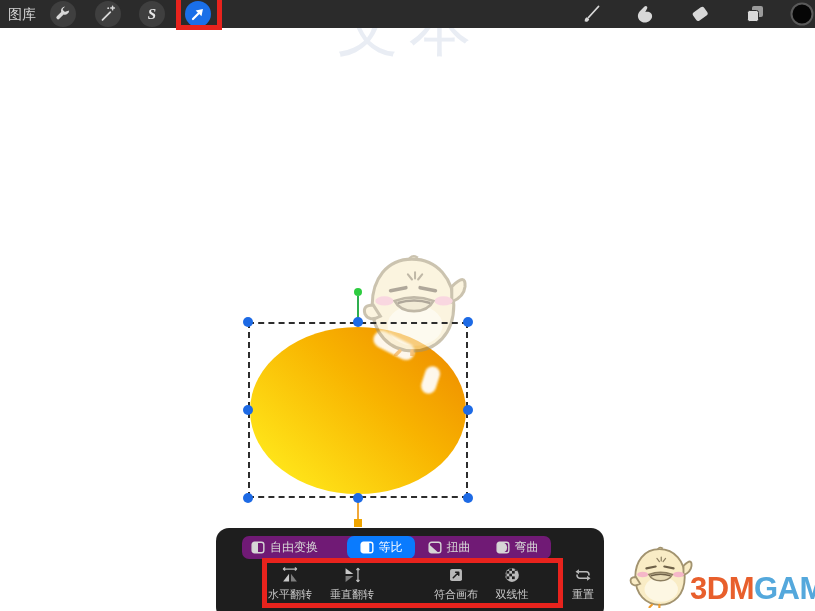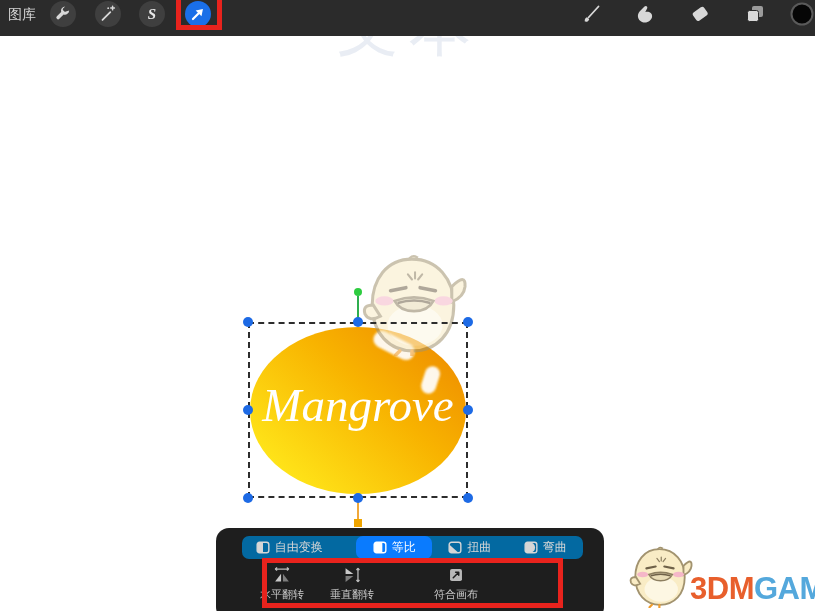--- a/index.html
+++ b/index.html
@@ -22,48 +22,48 @@
   
   .selbox{position:absolute;left:248px;top:322px;width:220px;height:176px;
           border:2px dashed #2d2d2d;box-sizing:border-box;z-index:4;background:transparent;}
   .handle{position:absolute;width:10px;height:10px;border-radius:50%;background:#1d6ae5;z-index:5;}
   .rot-line{position:absolute;left:357px;top:296px;width:2px;height:26px;background:#2fae4f;z-index:4;}
   .rot-dot{position:absolute;left:354px;top:288px;width:8px;height:8px;border-radius:50%;background:#2ecc40;z-index:5;}
   .anchor-line{position:absolute;left:357px;top:500px;width:2px;height:20px;background:#f0a83a;z-index:4;}
   .anchor-sq{position:absolute;left:354px;top:519px;width:8px;height:8px;background:#f0a500;z-index:6;}
 
   
-  .topbar{position:absolute;left:0;top:0;width:815px;height:36px;background:#2b2b2b;z-index:20;}
+  .topbar{position:absolute;left:0;top:0;width:815px;height:28px;background:#2b2b2b;z-index:20;}
   .gallery{position:absolute;left:8px;top:0;height:28px;line-height:28px;font-size:14px;color:#d6d6d6;}
   .tool-circle{position:absolute;top:1px;width:26px;height:26px;border-radius:50%;background:#3f3f3f;
                display:flex;align-items:center;justify-content:center;}
   .tc-wrench{left:50px;} .tc-wand{left:95px;} .tc-sel{left:139px;}
   .tc-xform{left:185px;background:#1a6fe8;}
   .sel-s{font-family:"Liberation Serif",serif;font-style:italic;font-weight:bold;font-size:15px;color:#e8e8e8;}
   .rtool{position:absolute;top:2px;width:24px;height:24px;}
   .rt-brush{left:580px;} .rt-smudge{left:633px;} .rt-eraser{left:688px;} .rt-layers{left:743px;} .rt-color{left:790px;}
 
   .redbox-top{position:absolute;left:176px;top:-10px;width:46px;height:40px;border:5px solid #e8231d;
               box-sizing:border-box;z-index:30;}
   .redbox-actions{position:absolute;left:262px;top:558px;width:301px;height:50px;border:5px solid #e8231d;
               box-sizing:border-box;z-index:40;}
 
   
   .panel{position:absolute;left:216px;top:528px;width:388px;height:92px;background:#1e1e1e;
          border-radius:13px;z-index:10;}
-  .segctl{position:absolute;left:26px;top:8px;width:341px;height:23px;background:#0369a1;border-radius:7px;
+  .segctl{position:absolute;left:26px;top:8px;width:309px;height:23px;background:#701a75;border-radius:7px;
           display:flex;align-items:stretch;}
   .seg{flex:1;display:flex;align-items:center;justify-content:center;gap:5px;font-size:12px;
        color:#d6d6d6;border-radius:7px;cursor:default;white-space:nowrap;}
   .seg.wide{flex:1.25;}
   .seg.selected{background:#0a7bfe;color:#ffffff;margin-left:20px;}
   .action{position:absolute;top:36px;width:60px;text-align:center;}
   .action svg{display:block;margin:0 auto;}
   .action .alabel{font-size:11px;color:#c9c9c9;margin-top:1px;white-space:nowrap;}
-  .a0{left:-9px;} .a1{left:36px;} .a2{left:106px;} .a3{left:158px;} .a4{left:210px;} .a5{left:266px;} .a6{left:337px;}
+  .a0{left:-9px;} .a1{left:44px;} .a2{left:106px;} .a3{left:158px;} .a4{left:210px;} .a5{left:266px;} .a6{left:337px;}
 
   
   .logo{position:absolute;left:626px;top:546px;z-index:15;display:flex;align-items:flex-end;}
   .logo-chick{width:68px;height:62px;}
   .logo-text{font-weight:bold;font-size:31px;letter-spacing:-.5px;line-height:1;margin-left:-4px;
              padding-bottom:4px;font-family:"Liberation Sans",sans-serif;}
   .t-3dm{color:#e85f2c;} .t-game{color:#54a8dc;}
 </style>
 </head>
 <body>
@@ -88,21 +88,20 @@
   </defs>
 </svg>
 
 <div class="screen">
 
   <div class="ghost-text">文本</div>
 
   <div class="obj-ellipse"></div>
   <div class="hl hl1"></div>
   <div class="hl hl2"></div>
-  <div class="obj-label">Mangrove</div>
 
   <svg class="wm-chick" viewBox="0 0 110 100">
       <use href="#chick"></use>
     </svg>
 
   <div class="selbox"></div>
   <div class="handle" style="left:243px;top:317px;"></div>
   <div class="handle" style="left:353px;top:317px;"></div>
   <div class="handle" style="left:463px;top:317px;"></div>
   <div class="handle" style="left:243px;top:405px;"></div>
@@ -211,20 +210,48 @@
       </svg>
       <div class="alabel">垂直翻转</div>
     </div>
     <div class="action a4">
       <svg width="22" height="22" viewBox="0 0 24 24">
         <rect x="5.5" y="5.5" width="13" height="13" rx="2" fill="#b9b9b9"></rect>
         <path d="M9 15 L15 9 M15 9 h-3.4 M15 9 v3.4" stroke="#1e1e1e" stroke-width="1.6" fill="none" stroke-linecap="round"></path>
       </svg>
       <div class="alabel">符合画布</div>
     </div>
+    <div class="action a5">
+      <svg width="22" height="22" viewBox="0 0 24 24">
+        <clipPath id="bilclip">
+            <circle cx="12" cy="12" r="7.5"></circle>
+          </clipPath>
+        <circle cx="12" cy="12" r="7.5" fill="#b9b9b9"></circle>
+        <g clip-path="url(#bilclip)" fill="#1e1e1e">
+          <rect x="9" y="4.5" width="3" height="3"></rect>
+            <rect x="15" y="4.5" width="3" height="3"></rect>
+          <rect x="6" y="7.5" width="3" height="3"></rect>
+            <rect x="12" y="7.5" width="3" height="3"></rect>
+          <rect x="9" y="10.5" width="3" height="3"></rect>
+            <rect x="4" y="10.5" width="2" height="3"></rect>
+          <rect x="6" y="13.5" width="3" height="3"></rect>
+            <rect x="12" y="13.5" width="3" height="3"></rect>
+        </g>
+      </svg>
+      <div class="alabel">双线性</div>
+    </div>
+    <div class="action a6">
+      <svg width="22" height="22" viewBox="0 0 24 24">
+        <path d="M7 8.5 h8.5 a3 3 0 0 1 3 3 v1" fill="none" stroke="#b9b9b9" stroke-width="1.7"></path>
+        <polygon points="7.6,5.8 7.6,11.2 3.8,8.5" fill="#b9b9b9"></polygon>
+        <path d="M17 15.5 h-8.5 a3 3 0 0 1 -3 -3 v-1" fill="none" stroke="#b9b9b9" stroke-width="1.7"></path>
+        <polygon points="16.4,12.8 16.4,18.2 20.2,15.5" fill="#b9b9b9"></polygon>
+      </svg>
+      <div class="alabel">重置</div>
+    </div>
   </div>
 
   <div class="redbox-actions"></div>
 
   <div class="logo">
     <svg class="logo-chick" viewBox="0 0 110 100">
         <use href="#chick"></use>
       </svg>
     <div class="logo-text">
       <span class="t-3dm">3DM</span><span class="t-game">GAME</span>

